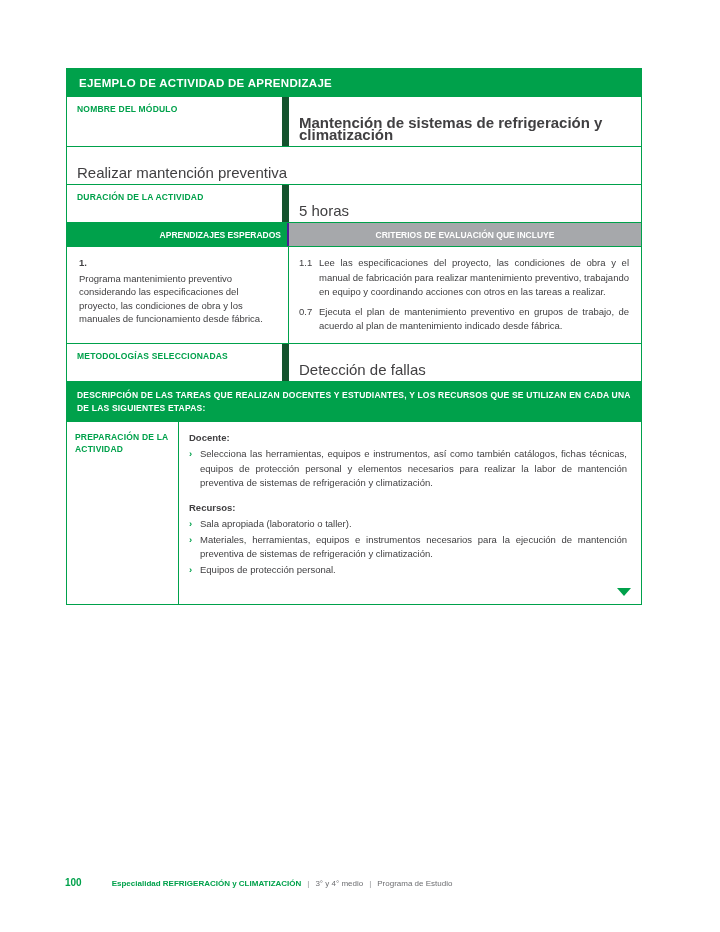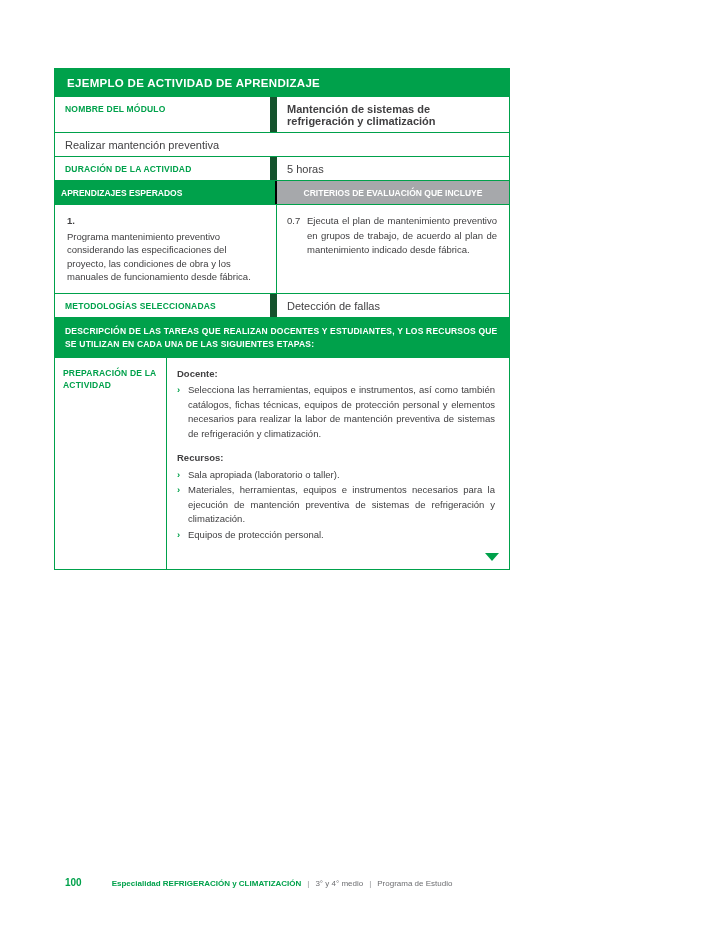--- a/index.html
+++ b/index.html
@@ -1,36 +1,36 @@
 <!DOCTYPE html>
 <html><head>
 <meta charset="utf-8">
 <style>
   html,body{margin:0;padding:0;background:#fff;}
   .page{
     position:relative;width:720px;height:932px;background:#ffffff;overflow:hidden;
     font-family:"Liberation Sans","DejaVu Sans",sans-serif;color:#414042;
   }
-  .content{position:absolute;left:54px;top:68px;width:456px;}
+  .content{position:absolute;left:66px;top:68px;width:576px;}
   .title-bar{
     background:#00A14B;color:#fff;font-weight:bold;font-size:11.5px;
     letter-spacing:.3px;padding:9px 13px 8px;
   }
   .tbl{border:1px solid #00A14B;border-top:none;box-sizing:border-box;}
   .row{display:flex;border-bottom:1px solid #00A14B;box-sizing:border-box;}
   .row:last-child{border-bottom:none;}
   .lab{
     width:222px;box-sizing:border-box;border-right:7px solid #14532d;
     padding:7px 10px 6px;color:#00A14B;font-weight:bold;font-size:8.5px;letter-spacing:.2px;
   }
-  .val{flex:1;padding:6px 10px 5px;font-size:11px;line-height:12px;color:#414042;}
+  .val{flex:1;padding:20px 10px 5px;font-size:15px;line-height:12px;color:#414042;}
   .val.bold{font-weight:bold;}
   .hdr-left{
     width:222px;box-sizing:border-box;background:#00A14B;color:#fff;font-weight:bold;
-    font-size:8.5px;text-align:left;padding:7px 6px 6px;border-right:2px solid #000000;
+    font-size:8.5px;text-align:right;padding:7px 6px 6px;border-right:2px solid #4c1d95;
   }
   .hdr-right{
     flex:1;background:#A6A8AB;color:#fff;font-weight:bold;font-size:8.5px;
     text-align:center;padding:7px 16px 6px;
   }
   .ae-left{
     width:222px;box-sizing:border-box;border-right:1px solid #00A14B;
     padding:9px 12px;font-size:9.5px;line-height:13.5px;
   }
   .ae-left .num{display:block;font-weight:bold;margin-bottom:2px;}
@@ -98,20 +98,24 @@
         <div class="hdr-right">CRITERIOS DE EVALUACIÓN QUE INCLUYE</div>
       </div>
 
       <div class="row">
         <div class="ae-left">
           <span class="num">1.</span>
           <span class="txt">Programa mantenimiento preventivo considerando las especificaciones del proyecto, las condiciones de obra y los manuales de funcionamiento desde fábrica.</span>
         </div>
         <div class="ae-right">
           <div class="crit">
+            <span class="n">1.1</span>
+            <span class="t">Lee las especificaciones del proyecto, las condiciones de obra y el manual de fabricación para realizar mantenimiento preventivo, trabajando en equipo y coordinando acciones con otros en las tareas a realizar.</span>
+          </div>
+          <div class="crit">
             <span class="n">0.7</span>
             <span class="t">Ejecuta el plan de mantenimiento preventivo en grupos de trabajo, de acuerdo al plan de mantenimiento indicado desde fábrica.</span>
           </div>
         </div>
       </div>
 
       <div class="row">
         <div class="lab">METODOLOGÍAS SELECCIONADAS</div>
         <div class="val">Detección de fallas</div>
       </div>

